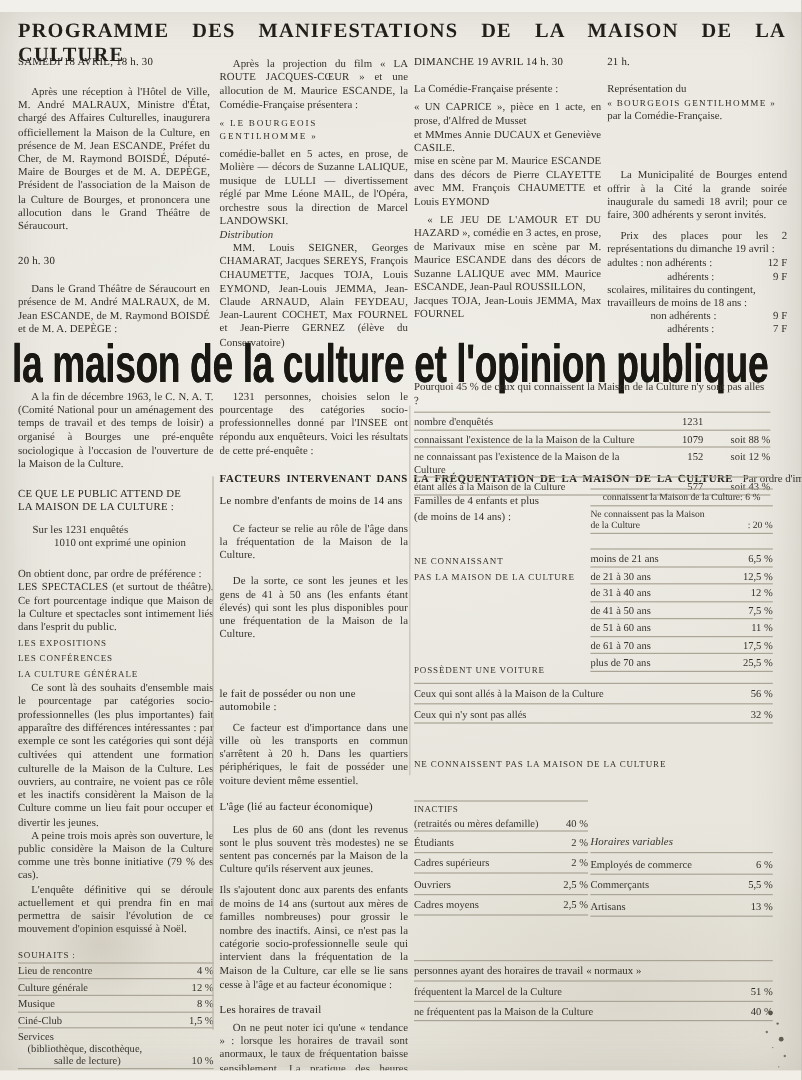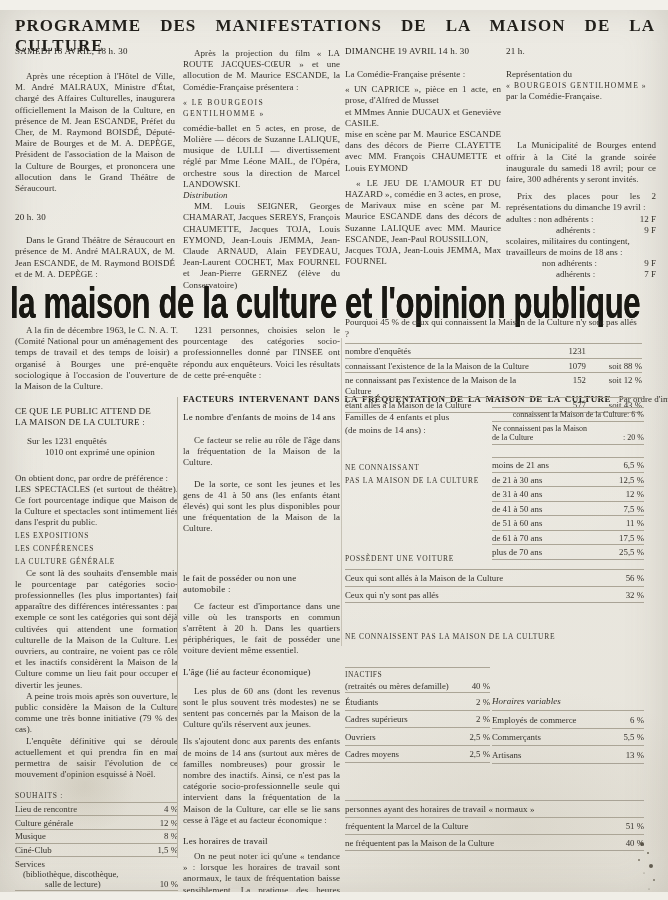--- a/index.html
+++ b/index.html
@@ -229,21 +229,21 @@
         <span class="shr">soit 43 %</span>
       </div>
   </div>
 
   <div class="abs bt" style="left:345px;top:411px;width:140px;line-height:13px;text-align:left;">
     <div>Familles de 4 enfants et plus</div>
     <div>(de moins de 14 ans) :</div>
   </div>
 
   <div class="abs rule-top" style="left:492px;top:407px;width:152px;font-size:8px;">
-    <div style="display:flex;justify-content:flex-end;padding:2px 0;border-bottom:1px solid #aba596;">
+    <div style="display:flex;justify-content:center;padding:2px 0;border-bottom:1px solid #aba596;">
       <span>connaissent la Maison de la Culture</span>
         <span>: 6 %</span>
     </div>
     <div style="padding:2px 0;border-bottom:1px solid #aba596;">
       <div>Ne connaissent pas la Maison</div>
       <div style="display:flex;justify-content:space-between;">
         <span>de la Culture</span>
           <span>: 20 %</span>
       </div>
     </div>

